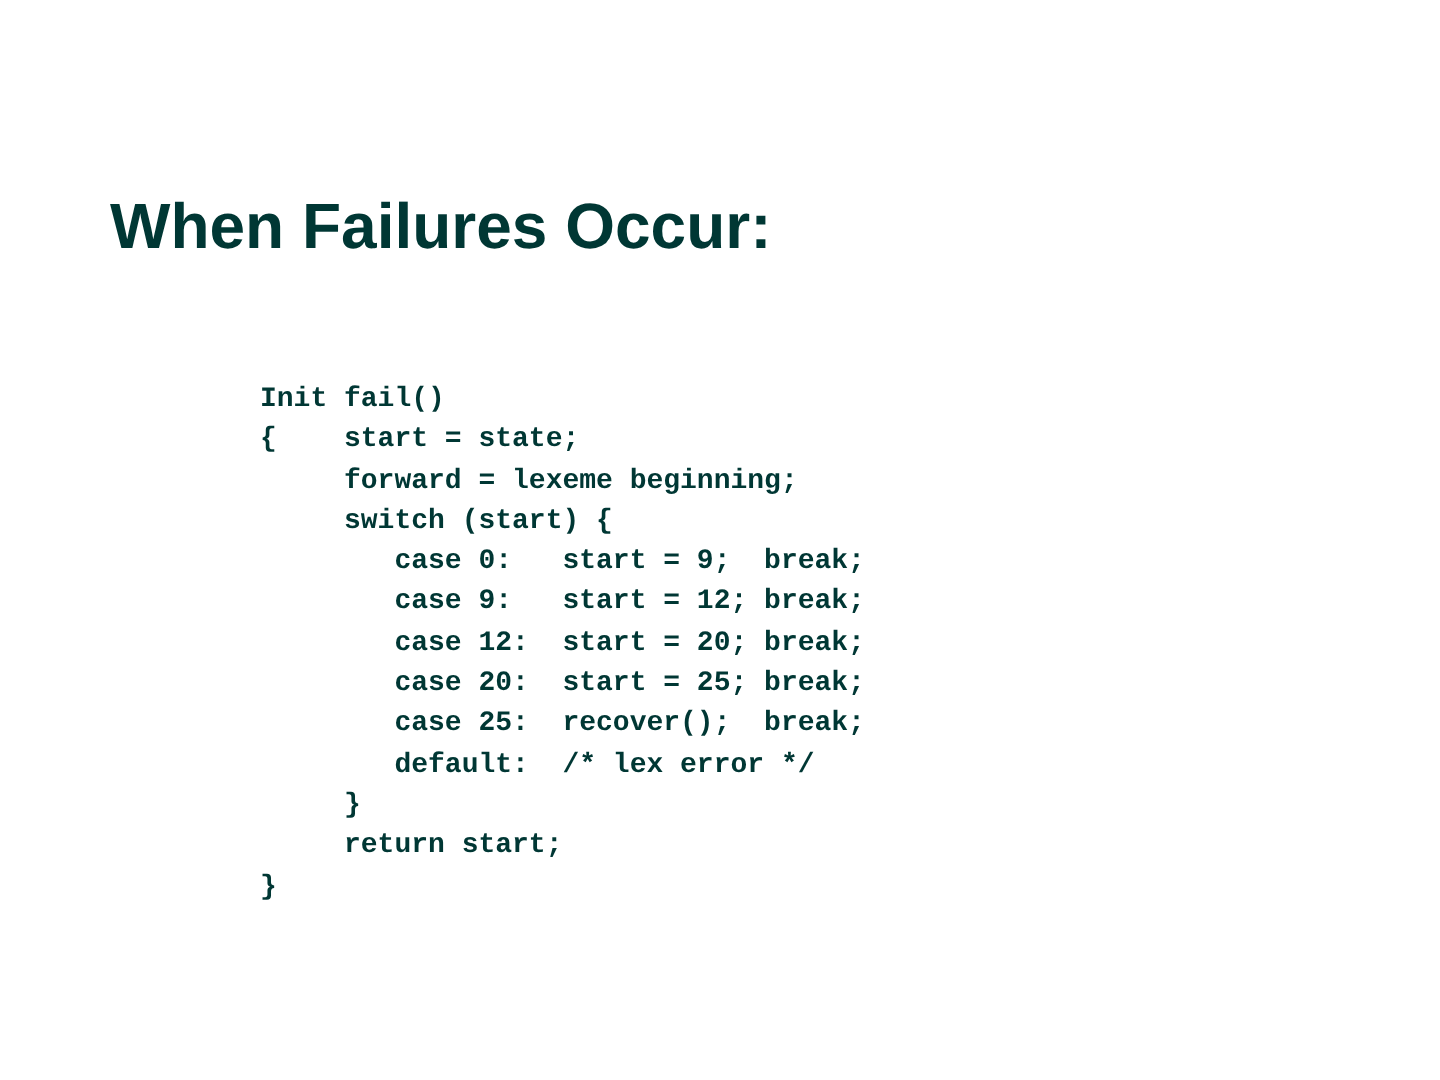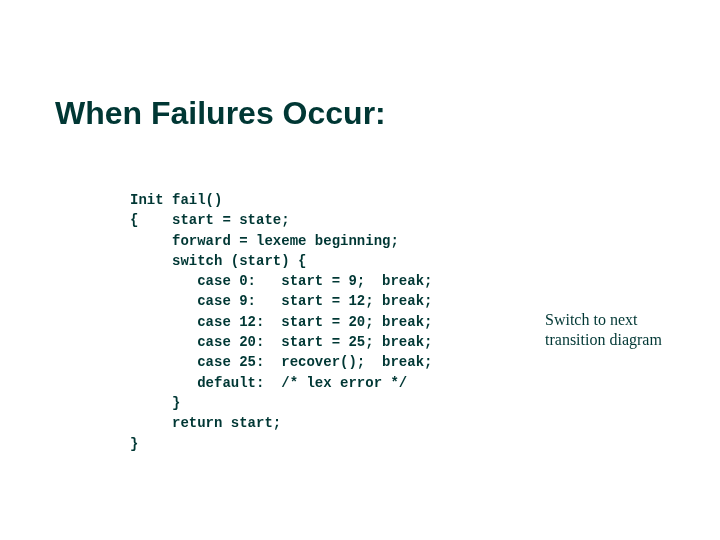--- a/index.html
+++ b/index.html
@@ -58,14 +58,13 @@
      switch (start) {
         case 0:   start = 9;  break;
         case 9:   start = 12; break;
         case 12:  start = 20; break;
         case 20:  start = 25; break;
         case 25:  recover();  break;
         default:  /* lex error */
      }
      return start;
 }</div>
-  <div class="annotation">Switch to next transition diagram</div>
 </div>
 
 </body></html>

